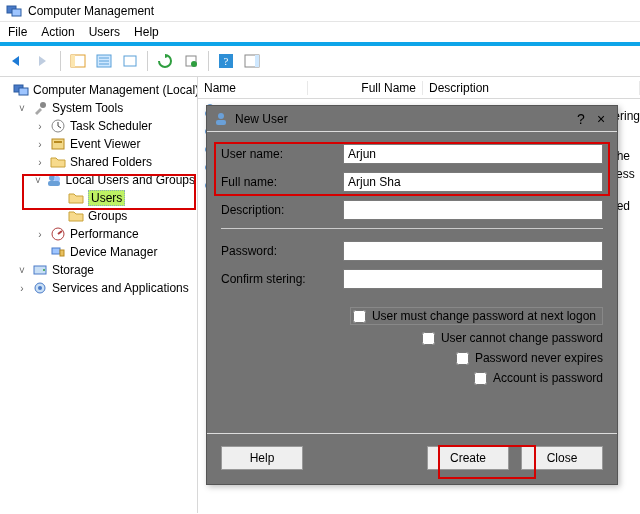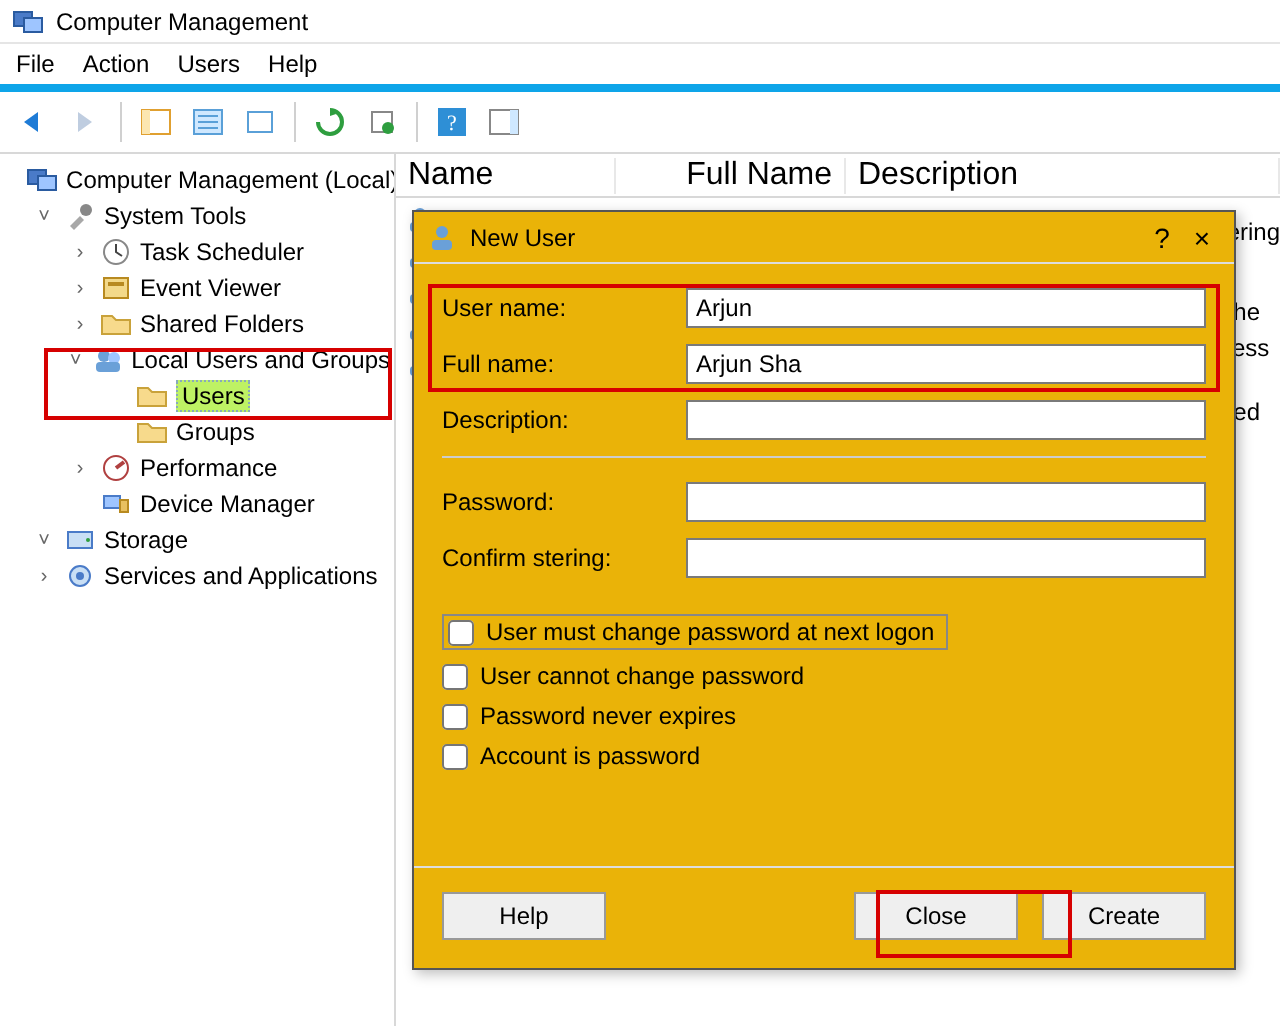--- a/index.html
+++ b/index.html
@@ -58,57 +58,57 @@
   .tree-node.sel .label-wrap{ background:#bef264;border:1px dotted #8ab; padding:0 2px;}
   .depth0{padding-left:2px;}
   .depth1{padding-left:14px;}
   .depth2{padding-left:32px;}
   .depth3{padding-left:50px;}
   .list-header{
     display:flex;
     border-bottom:1px solid #d8d8d8;
     height:22px;
     align-items:center;
-    font-size:16px;
+    font-size:12px;
   }
   .lh-col{ border-right:1px solid #e8e8e8; padding:0 6px;}
   .lh-name{width:110px;}
   .lh-full{width:115px;text-align:right;}
   .lh-desc{flex:1;}
   .list-body{ padding:2px 0;}
   .list-row{display:flex;align-items:center;height:18px;white-space:nowrap;}
   .list-row .icon{width:16px;height:16px;margin:0 4px;}
   .right-pane{flex:1;position:relative;overflow:hidden;}
   
   .dialog{
     position:absolute;
     left:206px; top:105px;
     width:412px; height:380px;
-    background:#eab308;
+    background:#737373;
     border:1px solid #555;
     box-shadow: 2px 2px 6px rgba(0,0,0,0.25);
     display:flex;flex-direction:column;
   }
   .dlg-title{
     height:26px;display:flex;align-items:center;
     padding:0 6px;
     border-bottom:1px solid #ddd;
     font-size:12px;
   }
   .dlg-title .icon{width:16px;height:16px;margin-right:6px;}
   .dlg-title .spacer{flex:1;}
   .dlg-title .winbtn{width:20px;text-align:center;font-size:14px;cursor:default;}
   .dlg-body{ flex:1; padding:12px 14px 0 14px; }
   .form-row{display:flex;align-items:center;margin-bottom:8px;}
   .form-row label{ width:122px; }
   .form-row input[type=text],.form-row input[type=password]{
     flex:1;height:20px;border:1px solid #7a7a7a;padding:0 4px;font:inherit;
   }
   .hr{height:1px;background:#ccc;margin:8px 0 12px 0;}
-  .check-row{display:flex;align-items:center;gap:6px;margin-bottom:6px;}
+  .check-row{display:flex;align-items:center;gap:6px;margin-bottom:6px;justify-content:flex-end;}
   .check-row input{margin:0;}
   .framed-check{border:1px solid #888;padding:1px 6px 1px 2px;display:flex;align-items:center;gap:6px;}
   .dlg-buttons{
     display:flex;justify-content:flex-end;gap:12px;
     padding:12px 14px 14px 14px;
     border-top:1px solid #ddd;
   }
   .dlg-buttons .btn{
     width:82px;height:24px;
     border:1px solid #999;
@@ -432,20 +432,20 @@
       <input type="checkbox" style="">
       <span>Password never expires</span>
     </div>
     <div class="check-row">
       <input type="checkbox" style="">
       <span>Account is password</span>
     </div>
   </div>
   <div class="dlg-buttons">
     <button class="btn help">Help</button>
+    <button class="btn">Create</button>
     <button class="btn">Close</button>
-    <button class="btn">Create</button>
   </div>
 </div>
 
 <div class="hl hl1"></div>
 <div class="hl hl2"></div>
 <div class="hl hl3"></div>
 
 </body></html>

